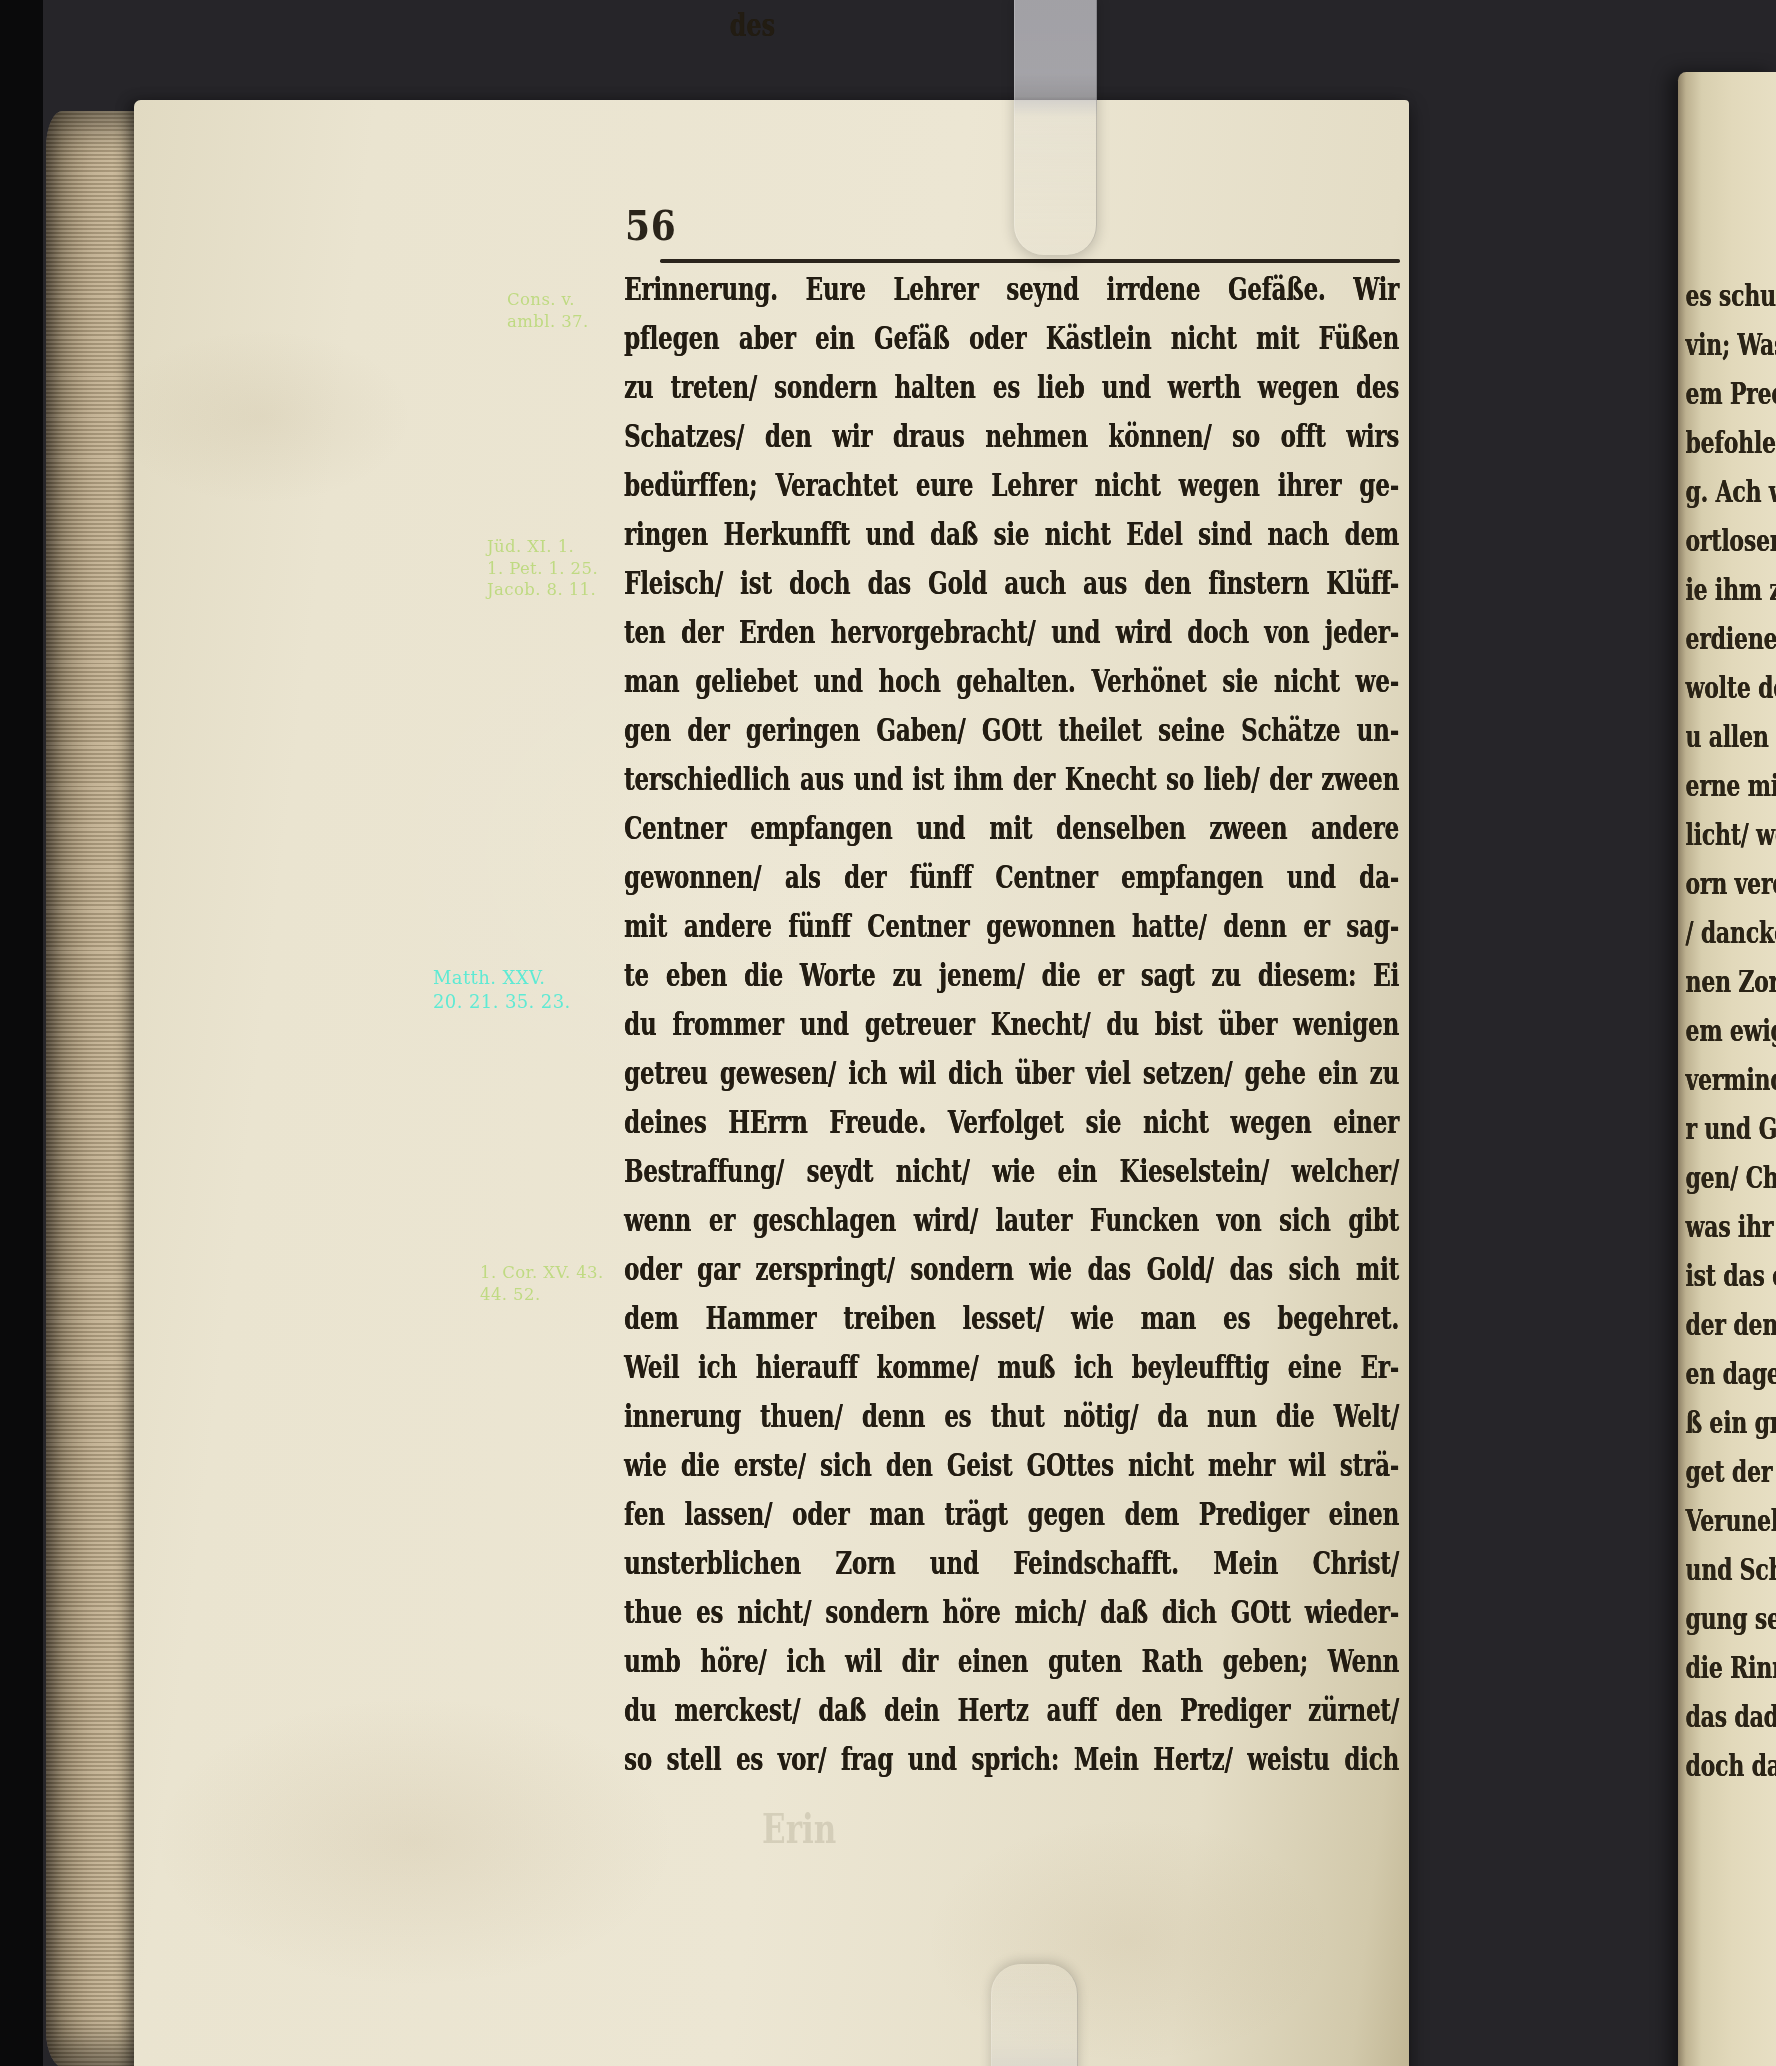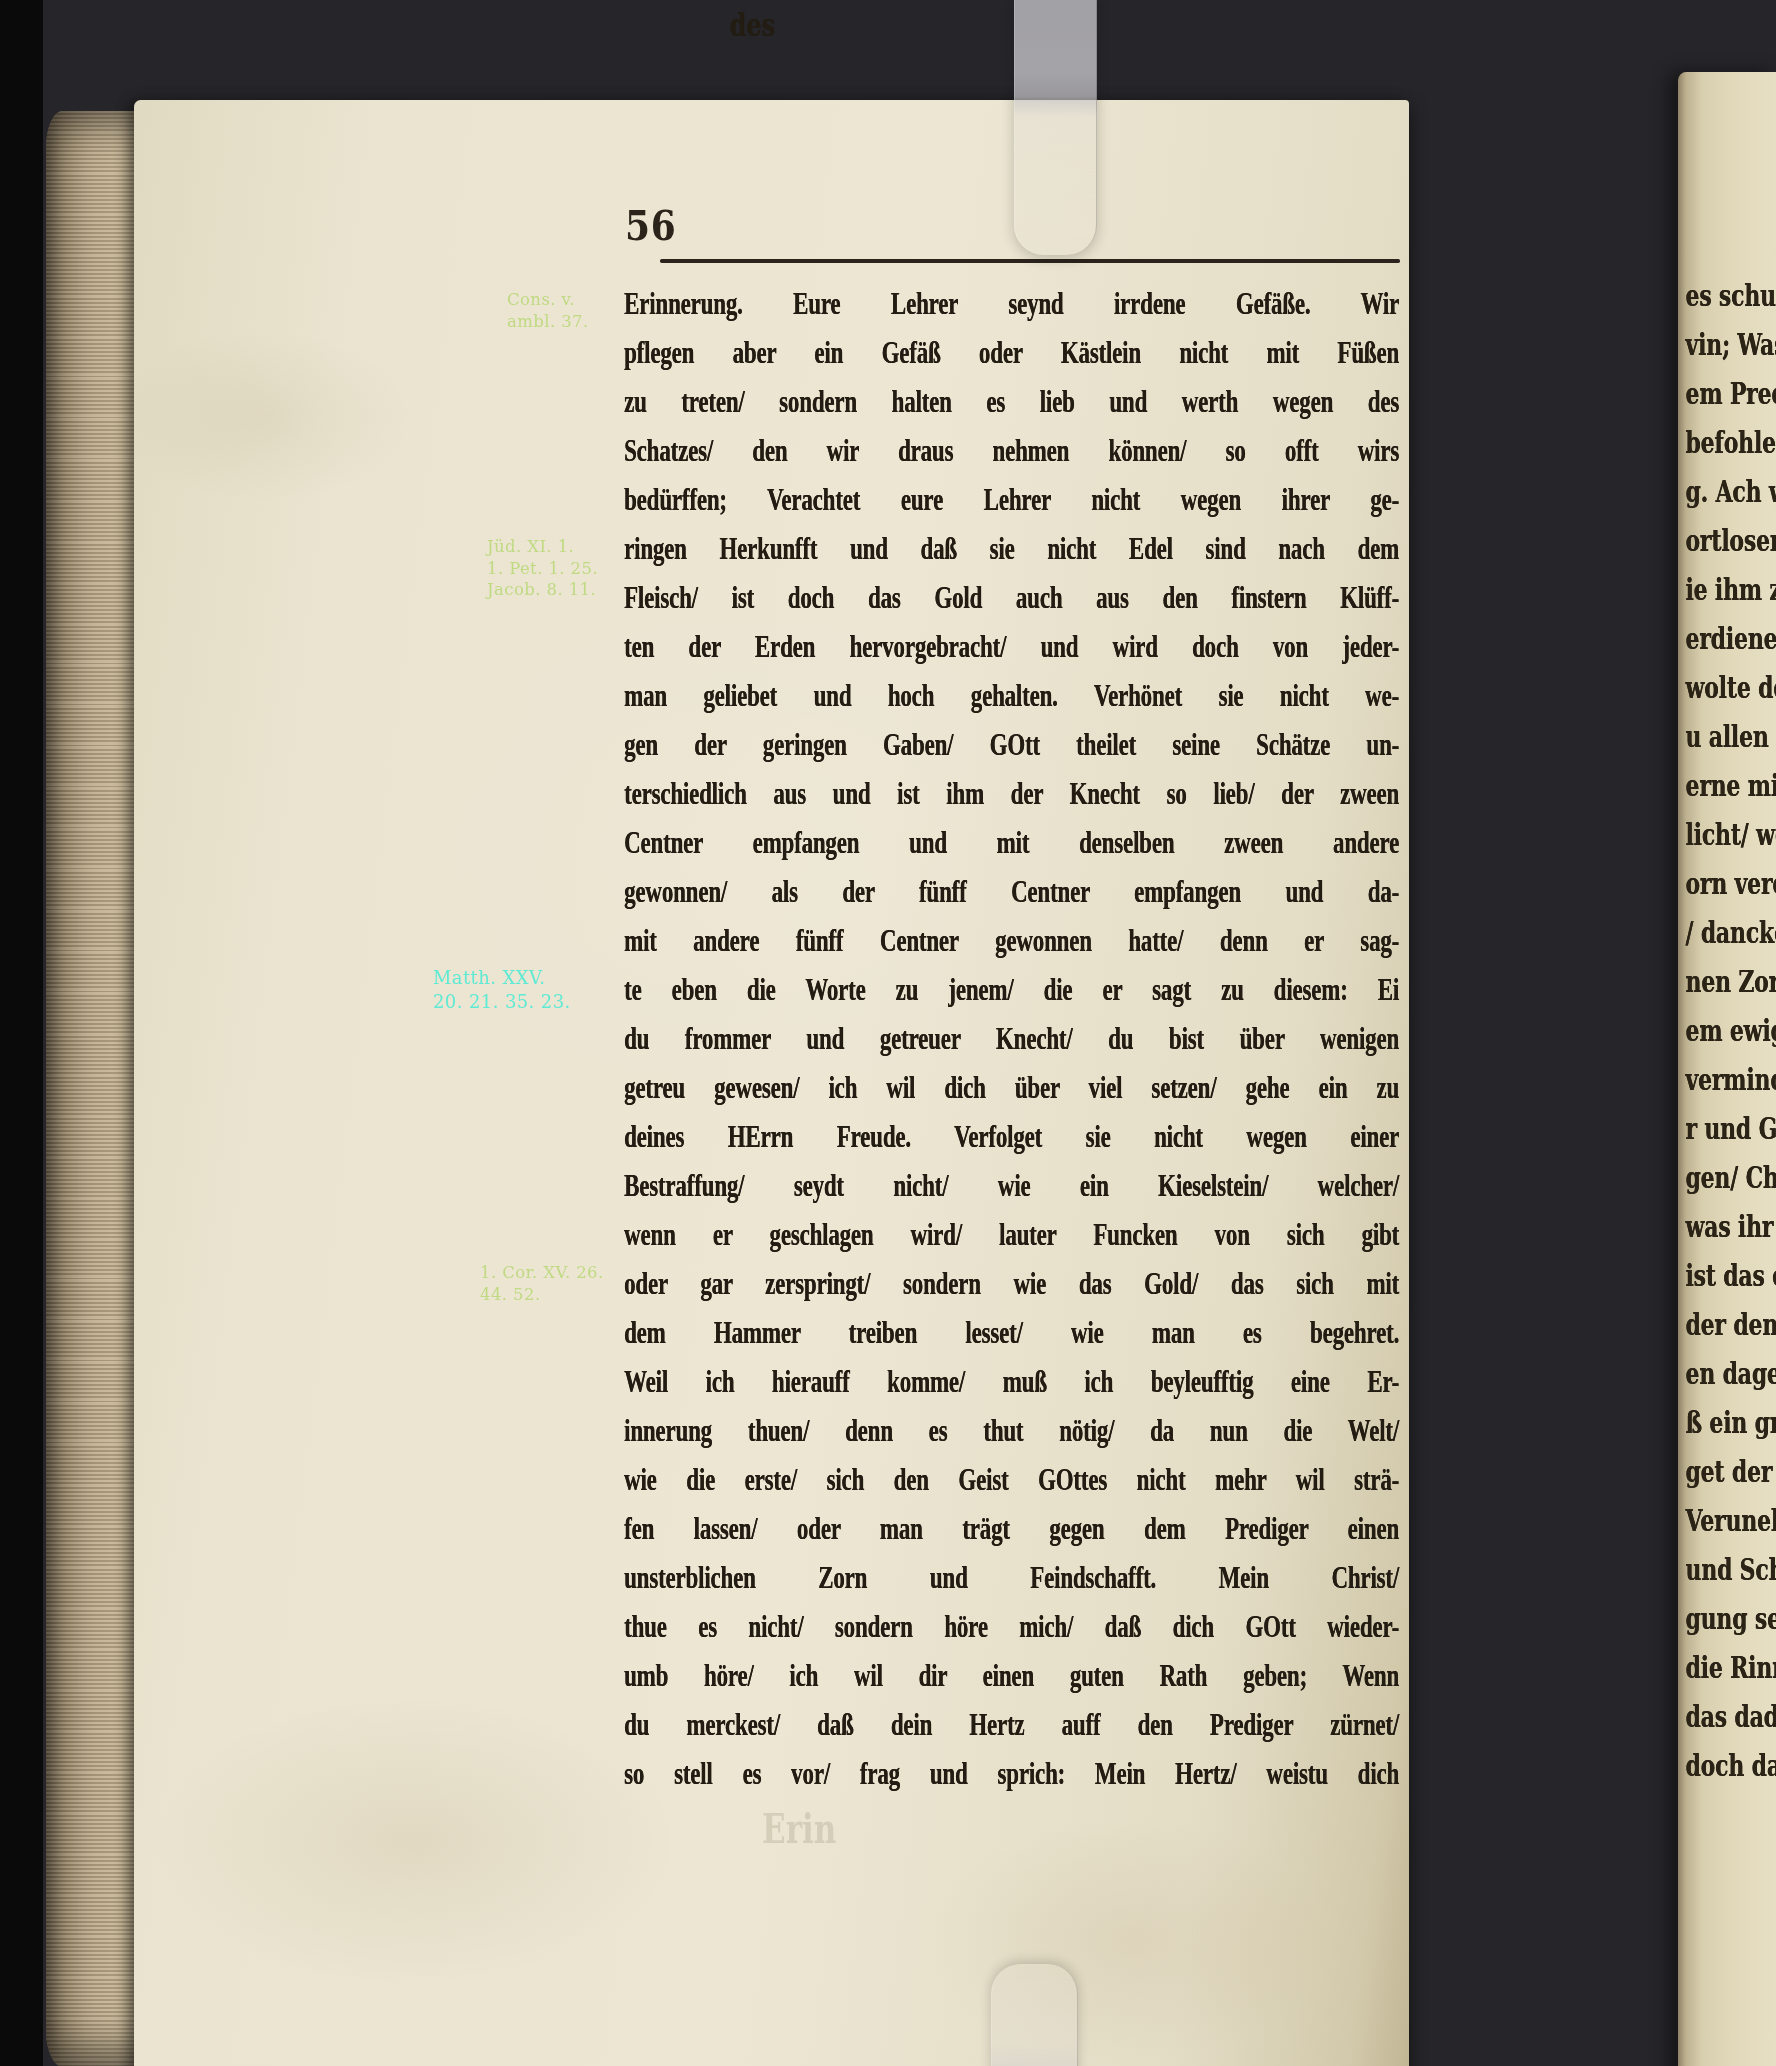--- a/index.html
+++ b/index.html
@@ -43,21 +43,21 @@
   .on-page { position:absolute; z-index:4; }
   #page-number {
     left:625px; top:202px; width:124px;
     font-size:36px; font-weight:700; color:#2a241a; letter-spacing:0.8px;
     transform:scaleY(1.12); transform-origin:left top;
   }
   #header-rule {
     left:660px; top:259px; width:740px; height:3.7px;
     background:#2a241c; border-radius:1.7px;
   }
-  #text-block { left:624px; top:279px; width:775px;font-family:Liberation Serif, serif; }
+  #text-block { left:624px; top:264px; width:775px; }
   .tline {
     height:49px; line-height:49px;
     text-align:justify; text-align-last:justify;
     font-weight:700; font-size:23px; letter-spacing:-0.2px;
     color:#221c12;
     transform:scaleY(1.38); transform-origin:50% 50%;
     text-shadow:0.2px 0 currentColor;
   }
   #catchword {
     left:624px; top:1799px; width:775px; height:49px; line-height:49px;
@@ -181,21 +181,21 @@
       <div class="note-line">1. Pet. 1. 25.</div>
       <div class="note-line">Jacob. 8. 11.</div>
     </div>
 
   <div class="margin-note strong" style="left:433px; top:966px;">
       <div class="note-line">Matth. XXV.</div>
       <div class="note-line">20. 21. 35. 23.</div>
     </div>
 
   <div class="margin-note faint" style="left:480px; top:1262px;">
-      <div class="note-line">1. Cor. XV. 26.</div>
+      <div class="note-line">1. Cor. XV. 43.</div>
       <div class="note-line">44. 52.</div>
     </div>
 
   <div id="ghost-text">Erin</div>
 
   <div id="right-page">
     <div id="right-frags">
         <div class="rline">es schuldig/ da</div>
         <div class="rline">vin;  Was ge</div>
         <div class="rline">em Prediger s</div>

